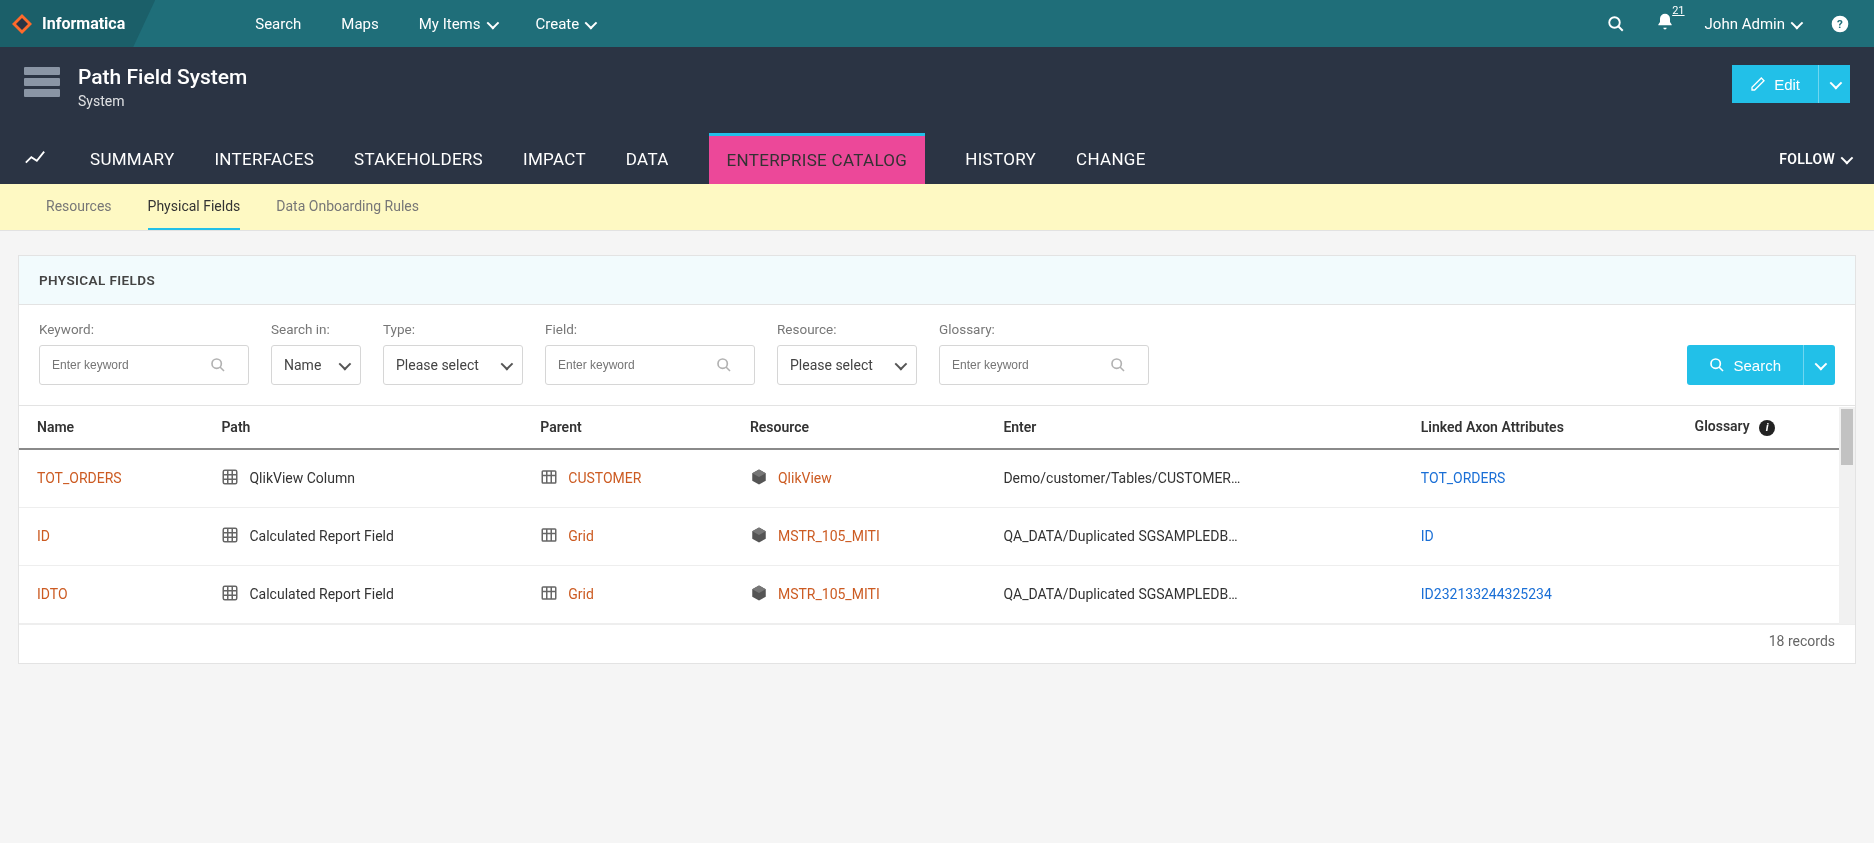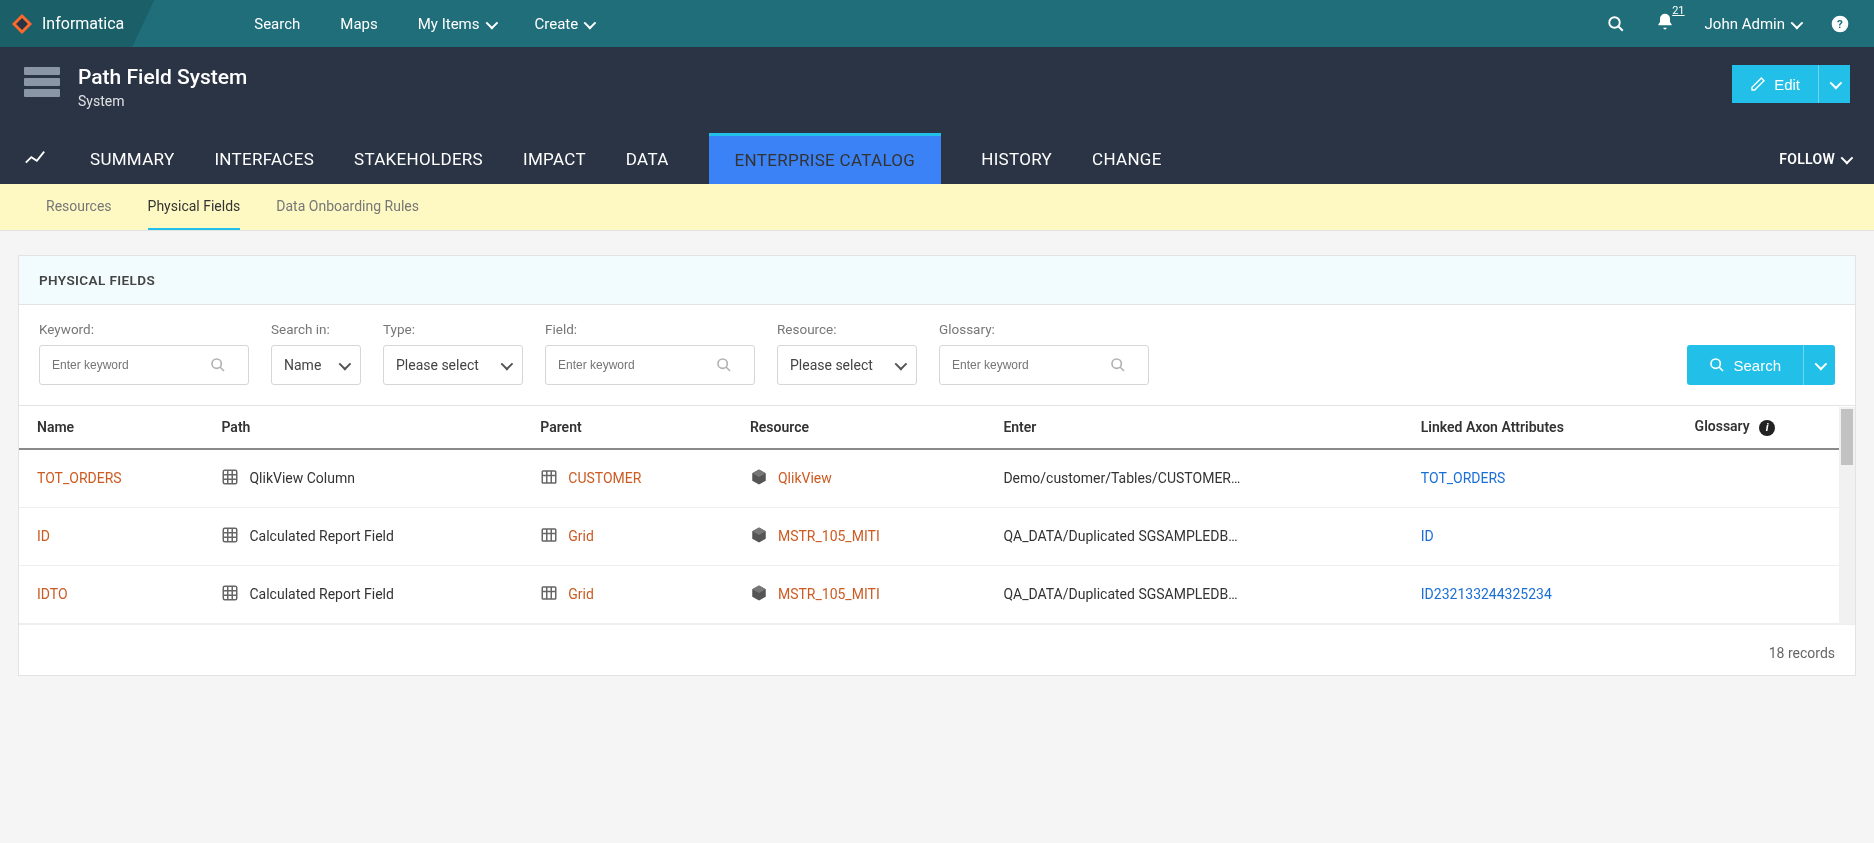--- a/index.html
+++ b/index.html
@@ -19,21 +19,21 @@
   }
   .brand {
     display: flex;
     align-items: center;
     padding: 0 30px 0 10px;
     height: 100%;
     background: #1b5f69;
     clip-path: polygon(0 0, 100% 0, calc(100% - 22px) 100%, 0 100%);
   }
   .brand svg { margin-right: 8px; }
-  .brand-text { font-size: 16px; font-weight: 400; }
+  .brand-text { font-size: 16px; font-weight: 700; }
   .topnav-menu {
     display: flex;
     gap: 40px;
     margin-left: 100px;
   }
   .topnav-item {
     display: flex;
     align-items: center;
     gap: 6px;
     cursor: pointer;
@@ -100,23 +100,23 @@
   .tab {
     color: #fff;
     font-size: 17px;
     font-weight: 400;
     letter-spacing: .3px;
     padding: 14px 0;
     text-transform: uppercase;
     cursor: pointer;
   }
   .tab.active {
-    background: #3b82f6;
+    background: #ec4899;
     color: #333;
-    padding: 14px 26px;
+    padding: 14px 18px;
     border-top: 3px solid #22c0e8;
   }
   .follow {
     margin-left: auto;
     display:flex;align-items:center;gap:6px;
     color:#fff;
     font-weight:600;
     letter-spacing:.3px;
     padding:14px 0;
     cursor:pointer;
@@ -230,21 +230,21 @@
   .scroll-fake{
     position:absolute; right:0; top:2px; bottom:0; width:16px;
     background:#f1f1f1;
   }
   .scroll-thumb{
     position:absolute; left:2px; right:2px; top:2px; height:56px;
     background:#c2c2c2;
   }
   .card-foot{
     text-align:right;
-    padding:20px 20px 14px;
+    padding:8px 20px 14px;
     color:#666;
     font-size:14px;
     border-top:1px solid #eee;
   }
 
   .chevron-down::after{
     content:"";
     display:inline-block;
     width:7px;height:7px;
     border-right:2px solid currentColor;

